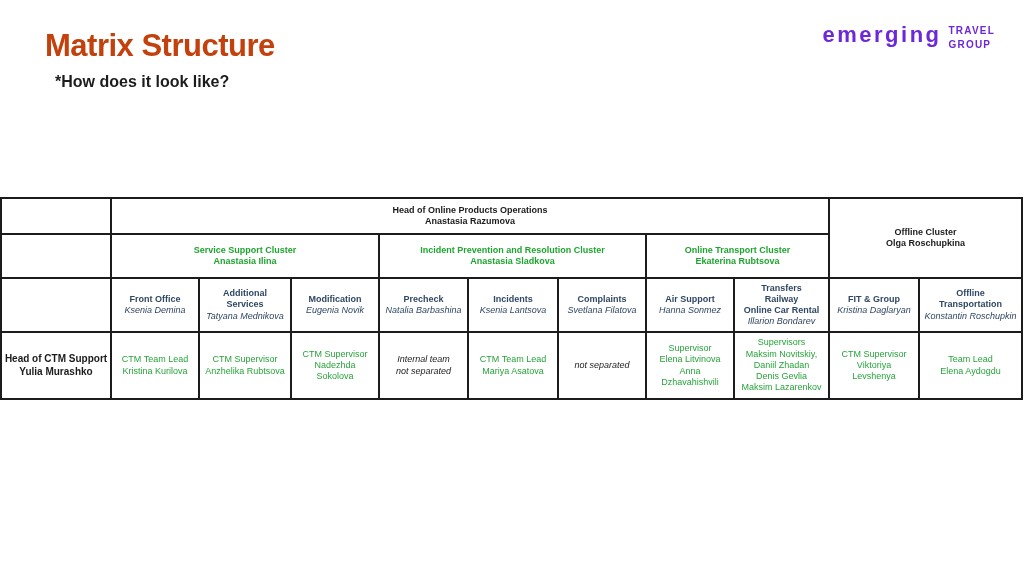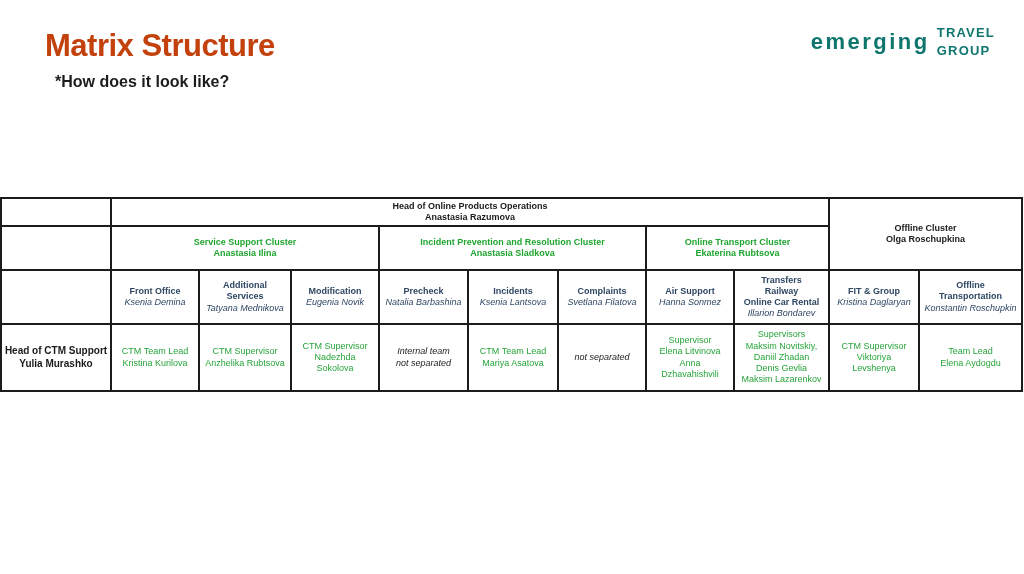--- a/index.html
+++ b/index.html
@@ -9,26 +9,26 @@
     margin:0 auto;
   }
   .title {
     position:absolute; left:45px; top:28px;
     font-size:31px; font-weight:bold; color:#c2410c; letter-spacing:-0.5px;
   }
   .subtitle {
     position:absolute; left:55px; top:73px;
     font-size:16px; font-weight:bold; color:#1c1c1c;
   }
-  .logo { position:absolute; top:24px; right:29px; display:flex; align-items:center; color:#0f766e; }
+  .logo { position:absolute; top:24px; right:29px; display:flex; align-items:flex-start; color:#6d28d9; }
   .logo .brand {
     font-size:22px; font-weight:600; letter-spacing:2.5px; line-height:1;
   }
   .logo .sub {
-    margin-left:7px; font-size:13px; font-weight:bold; letter-spacing:1.2px;
+    margin-left:7px; font-size:10px; font-weight:bold; letter-spacing:1.2px;
     line-height:1.35; text-align:left; white-space:pre-line;
   }
 
   .table-wrap { position:absolute; left:0; top:197px; }
   table.matrix {
     border-collapse:collapse; table-layout:fixed; width:1021px;
     font-size:9px; line-height:1.25; color:#1b1b1b;
   }
   table.matrix td {
     border:2px solid #1c1c1c; text-align:center; vertical-align:middle;
@@ -71,21 +71,21 @@
           <col style="width:89px">
           <col style="width:90px">
         <col style="width:88px">
           <col style="width:88px">
           <col style="width:95px">
         <col style="width:90px">
           <col style="width:103px">
       </colgroup>
 
       <tbody>
-          <tr style="height:28px">
+          <tr style="height:36px">
         <td class="light"></td>
         <td colspan="8">
           <div class="hd">Head of Online Products Operations</div>
           <div class="hd">Anastasia Razumova</div>
         </td>
         <td colspan="2" rowspan="2" class="heavy">
           <div class="hd">Offline Cluster</div>
           <div class="hd">Olga Roschupkina</div>
         </td>
       </tr>

